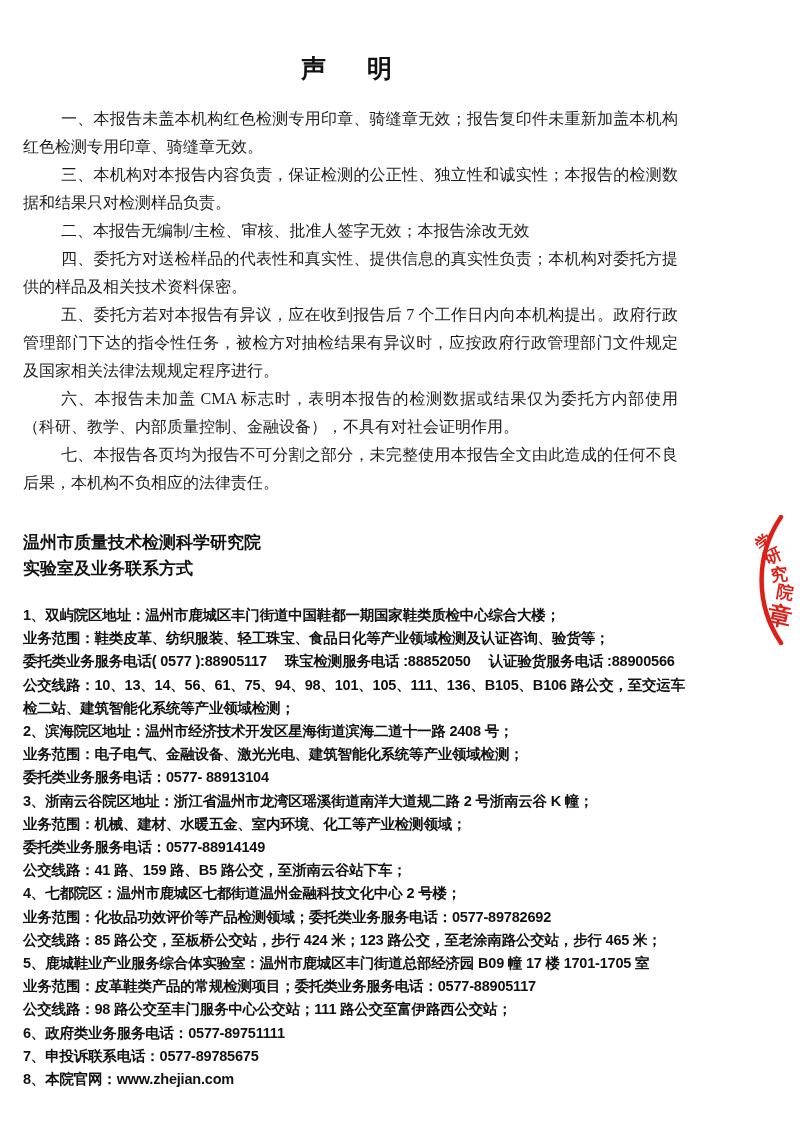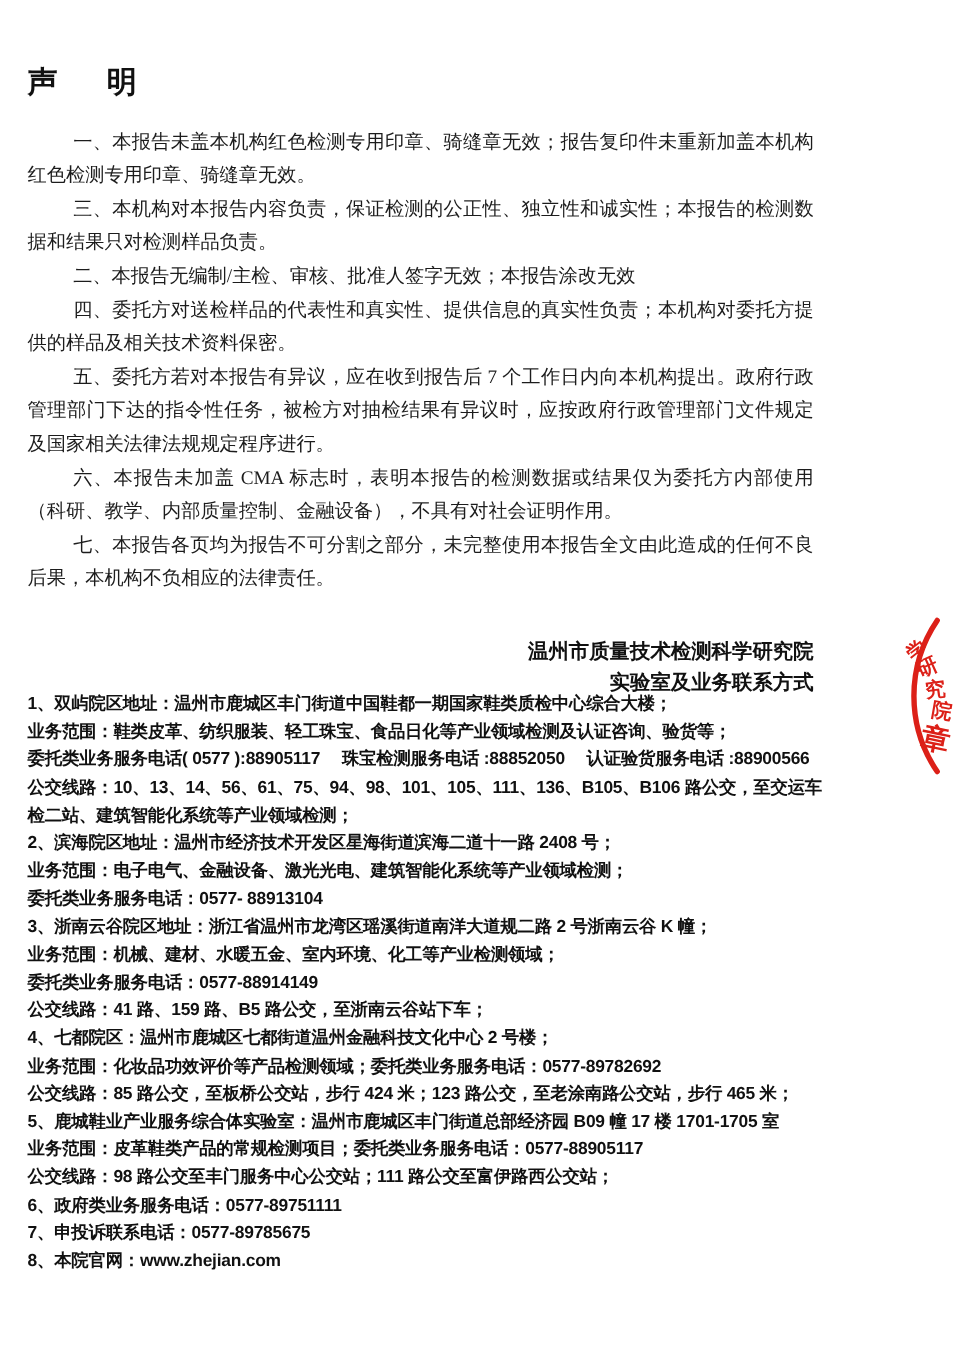--- a/index.html
+++ b/index.html
@@ -7,46 +7,46 @@
     position:relative;
     width:800px;height:1130px;
     margin:0 auto;
     background:#ffffff;
     overflow:hidden;
     font-family:"Liberation Serif","DejaVu Serif",serif;
     color:#1c1c1c;
   }
   .doc-title{
     position:absolute;top:52px;left:23px;width:655px;
-    text-align:left;
+    text-align:center;
     font-size:25px;font-weight:bold;
     letter-spacing:8px;
     color:#111;
   }
   .declaration{
     position:absolute;top:105px;left:23px;width:655px;
     font-size:16px;line-height:28px;
     text-align:justify;
     color:#1c1c1c;
   }
   .declaration p{
     margin:0;
     text-indent:38px;
   }
   .inst-heading{
     position:absolute;left:23px;width:655px;
-    text-align:right;
+    text-align:left;
     font-family:"Liberation Sans","DejaVu Sans",sans-serif;
     font-weight:bold;font-size:17px;line-height:24px;
     color:#111;
   }
   .inst-heading.h1{top:531px;}
   .inst-heading.h2{top:557px;}
   .contacts{
-    position:absolute;top:576px;left:23px;width:680px;
+    position:absolute;top:604px;left:23px;width:680px;
     font-family:"Liberation Sans","DejaVu Sans",sans-serif;
     font-weight:bold;
     font-size:14.5px;line-height:23.2px;
     letter-spacing:-0.2px;
     color:#111;
   }
   .contacts div{white-space:nowrap;}
   .stamp{
     position:absolute;left:740px;top:480px;width:60px;height:240px;
     pointer-events:none;

